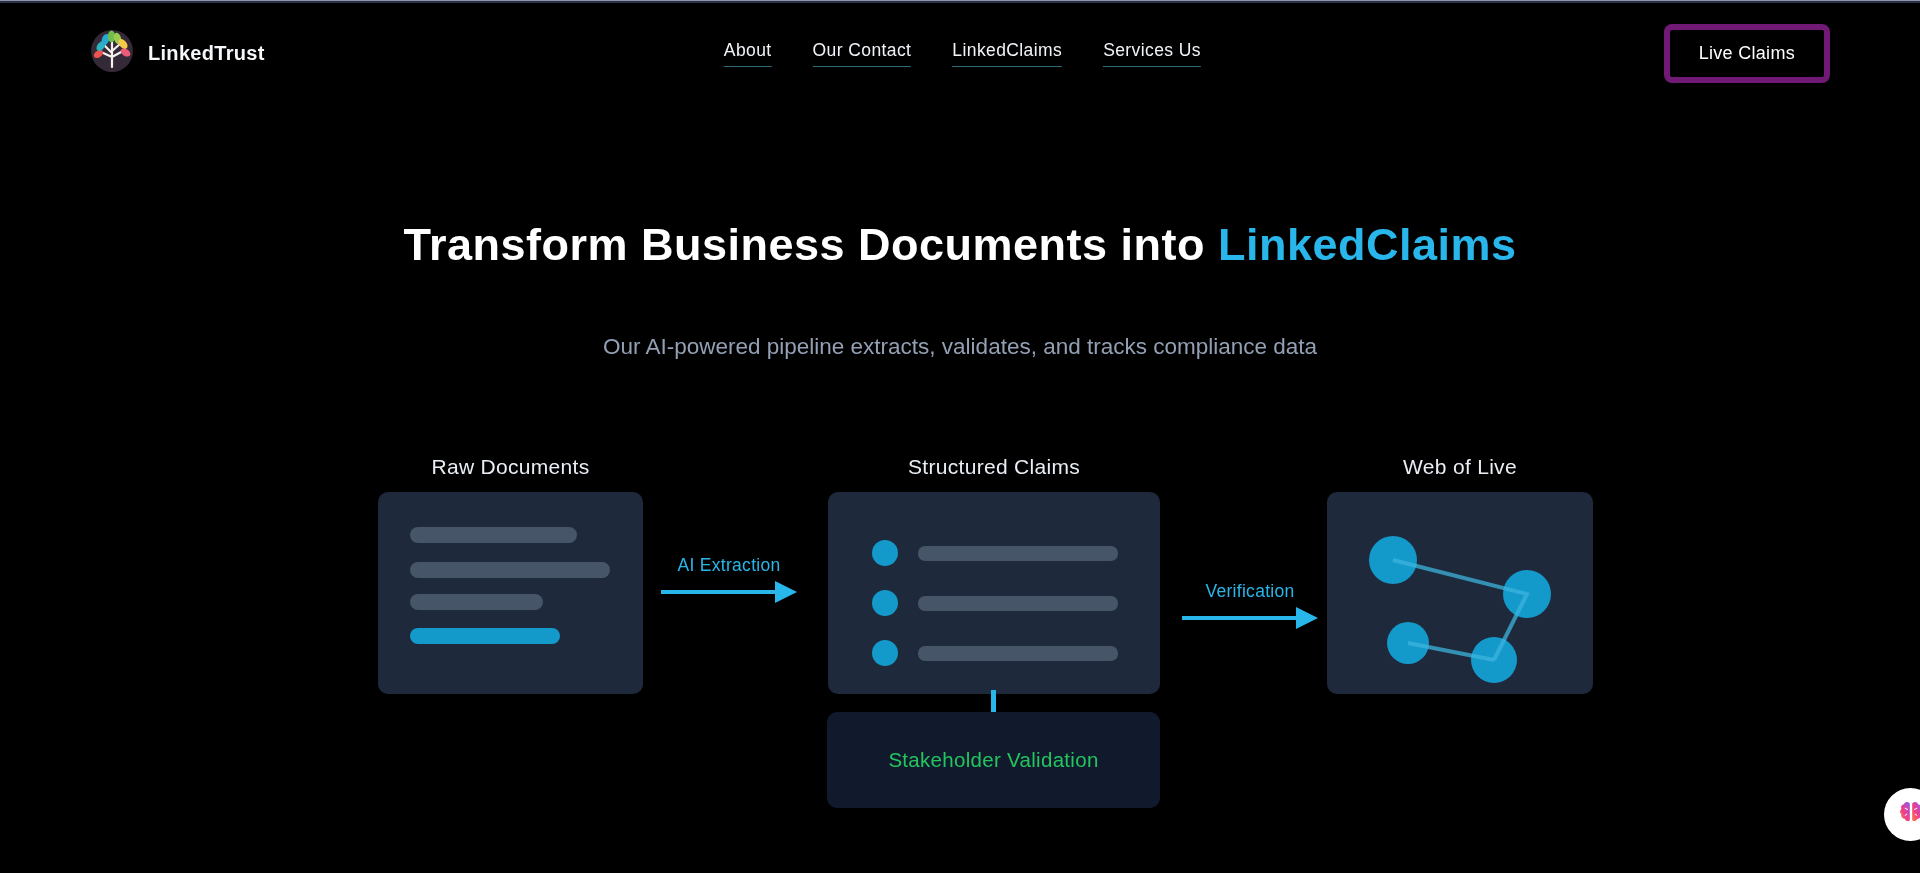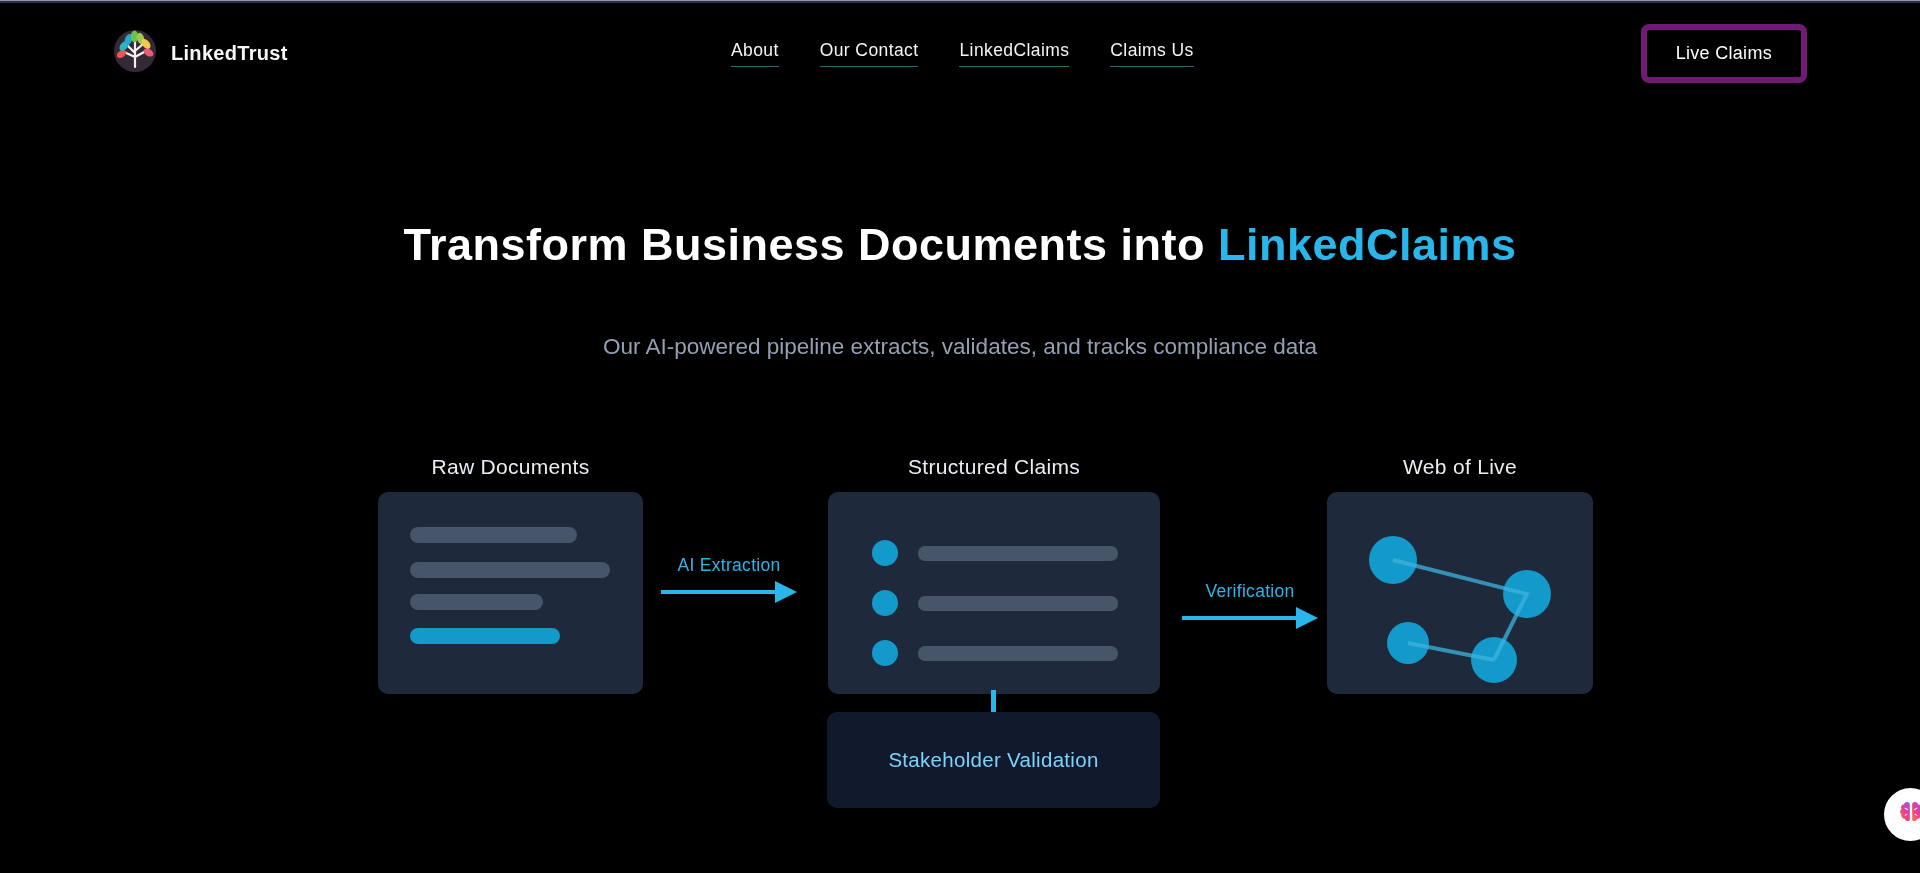--- a/index.html
+++ b/index.html
@@ -5,21 +5,21 @@
   * { margin:0; padding:0; box-sizing:border-box; }
   html,body { background:#000; overflow:hidden; }
   body { font-family:"Liberation Sans", sans-serif; }
   .page { position:relative; width:1920px; height:873px; background:#000; overflow:hidden; }
 
   .top-line { position:absolute; top:0; left:0; width:100%; height:3px;
               background:linear-gradient(to bottom,#9094a6 0 1px,#2b3148 1px 100%); }
 
   
   header { position:absolute; top:3px; left:0; width:100%; height:100px;
-           display:flex; align-items:center; padding:0 113px; }
+           display:flex; align-items:center; padding:0 90px; }
   .brand { display:flex; align-items:center; gap:14px; cursor:pointer; }
   .brand-name { color:#f5f7fa; font-size:20px; font-weight:bold; letter-spacing:.3px; }
   nav { position:absolute; left:50%; top:0; height:100px; transform:translateX(-49.5%);
         display:flex; align-items:center; gap:41px; }
   nav a { color:#f1f5f9; font-size:17.5px; letter-spacing:.4px; text-decoration:none;
           padding-bottom:5px; border-bottom:1.5px solid rgba(72,160,182,.65); cursor:pointer; }
   .cta-btn { margin-left:auto; background:transparent; color:#fff; font-size:18px;
              font-family:"Liberation Sans",sans-serif; letter-spacing:.3px;
              border:6px solid #701a75; border-radius:8px; padding:13px 29px; cursor:pointer; }
 
@@ -59,21 +59,21 @@
   .arrow { display:flex; align-items:center; margin-top:4px; padding:0 6px; }
   .arrow .shaft { flex:1; height:4px; background:#29b6ea; }
   .arrow .head { width:0; height:0; border-left:22px solid #29b6ea;
                  border-top:11px solid transparent; border-bottom:11px solid transparent; }
 
   .connector { position:absolute; left:991px; top:690px; width:5px; height:23px; background:#29b6ea; }
 
   .validation-box { position:absolute; left:827px; top:712px; width:333px; height:96px;
                     background:#111a2c; border-radius:10px;
                     display:flex; align-items:center; justify-content:center;
-                    color:#7dd3fc; font-size:20.5px; letter-spacing:.3px; }
+                    color:#22c55e; font-size:20.5px; letter-spacing:.3px; }
 
   
   .chat-widget { position:absolute; top:788px; right:-17px; width:53px; height:53px;
                  background:#fff; border-radius:50%;
                  display:flex; align-items:center; justify-content:center; cursor:pointer; }
 </style>
 </head>
 <body>
 
 <div class="page">
@@ -94,21 +94,21 @@
           <ellipse cx="35.5" cy="23.5" rx="3.4" ry="5.4" fill="#ec5b77" transform="rotate(-58 35.5 23.5)"></ellipse>
         </svg>
       </span>
       <span class="brand-name">LinkedTrust</span>
     </div>
 
     <nav>
       <a>About</a>
       <a>Our Contact</a>
       <a>LinkedClaims</a>
-      <a>Claims Us</a>
+      <a>Services Us</a>
     </nav>
 
     <button class="cta-btn">Live Claims</button>
   </header>
 
   <h1 class="hero-title"><span>Transform Business Documents into </span><span class="accent">LinkedClaims</span></h1>
 
   <div class="hero-sub">
     <div>Our AI-powered pipeline extracts, validates, and tracks compliance data</div>
   </div>

